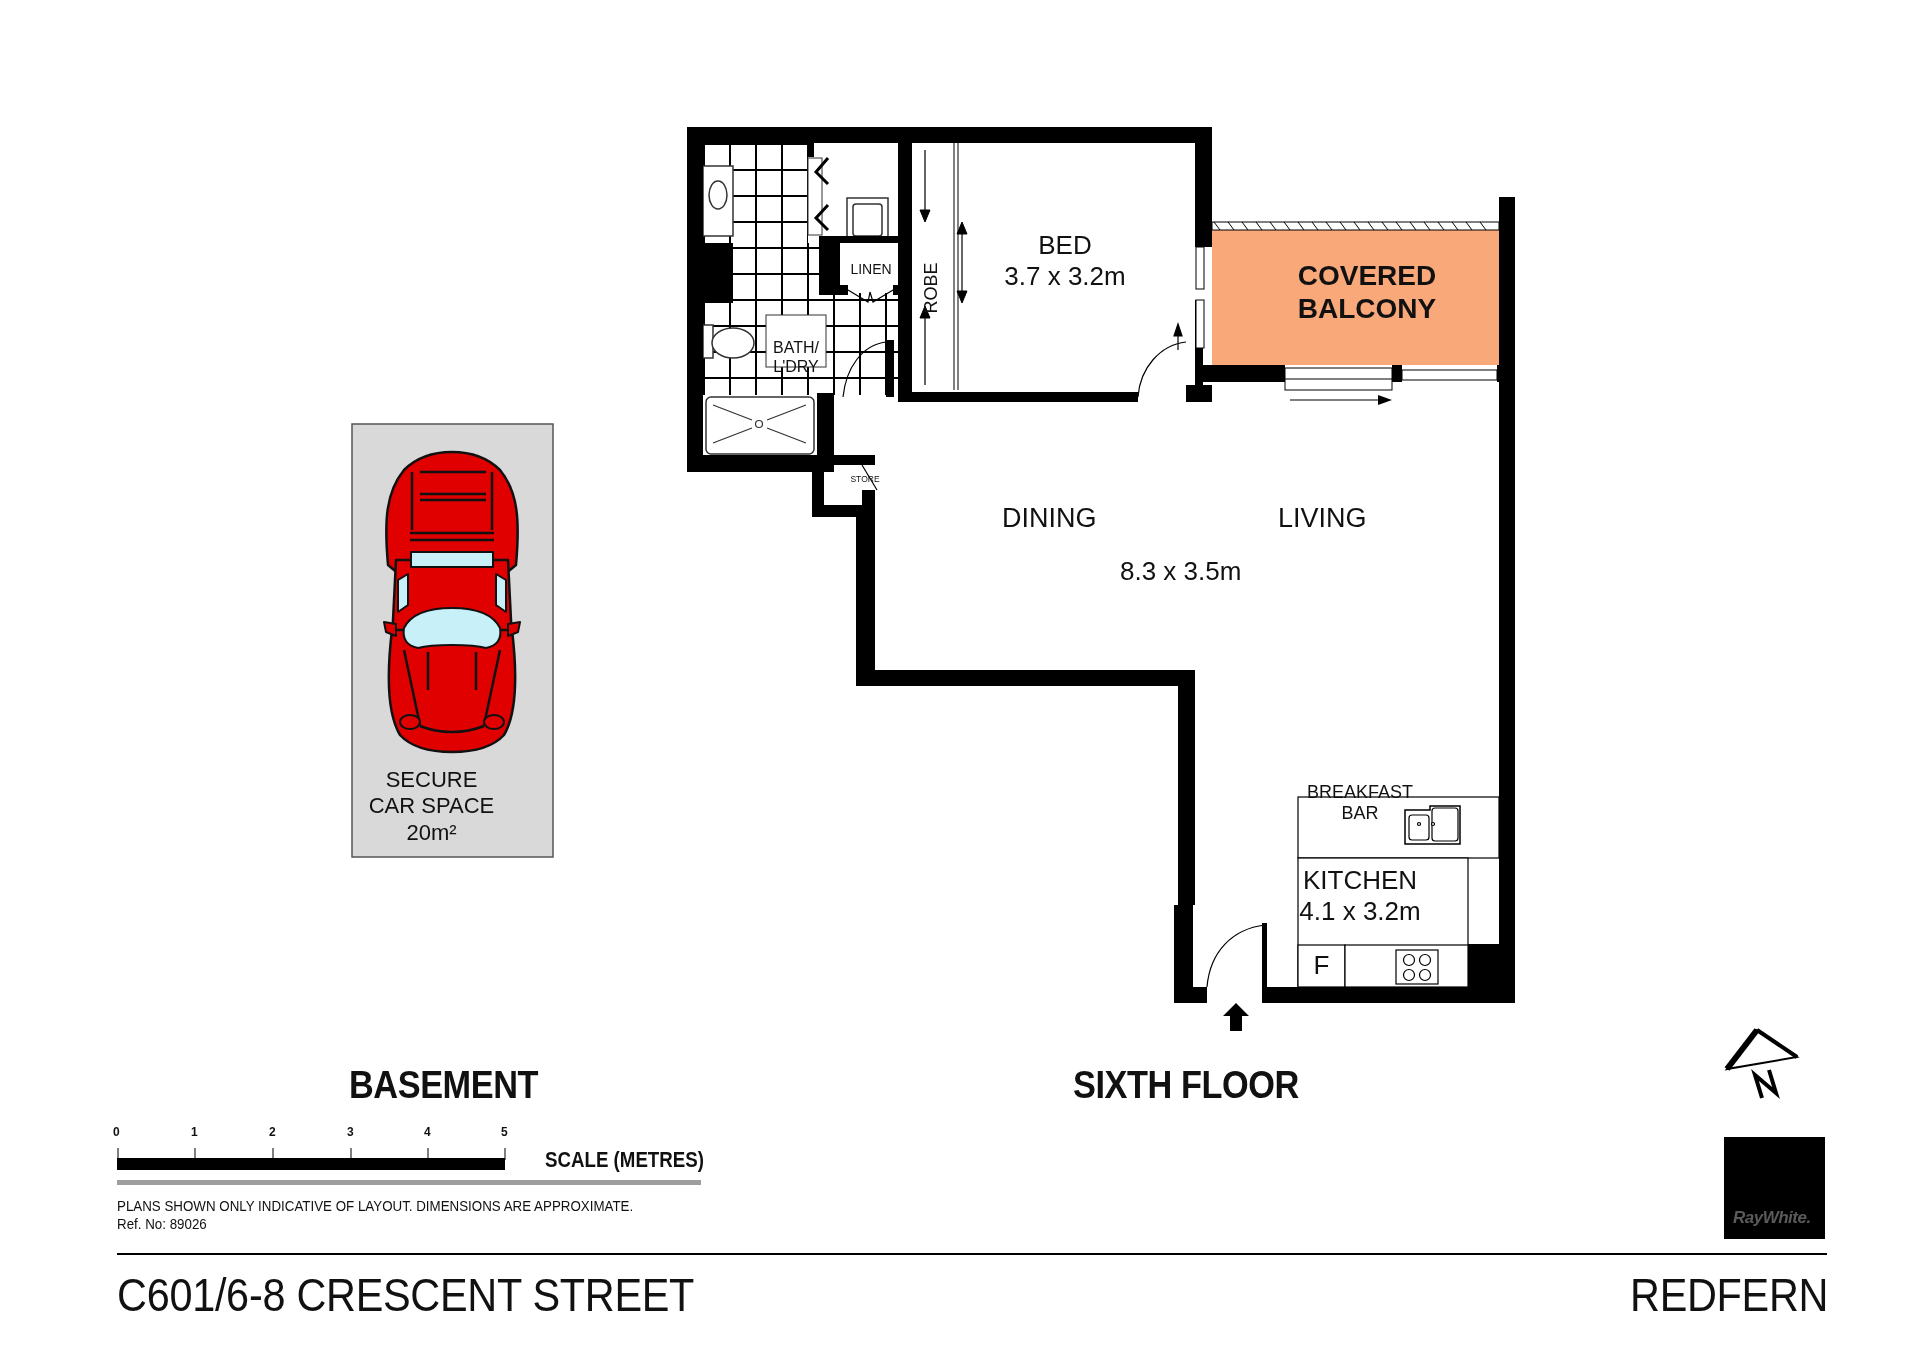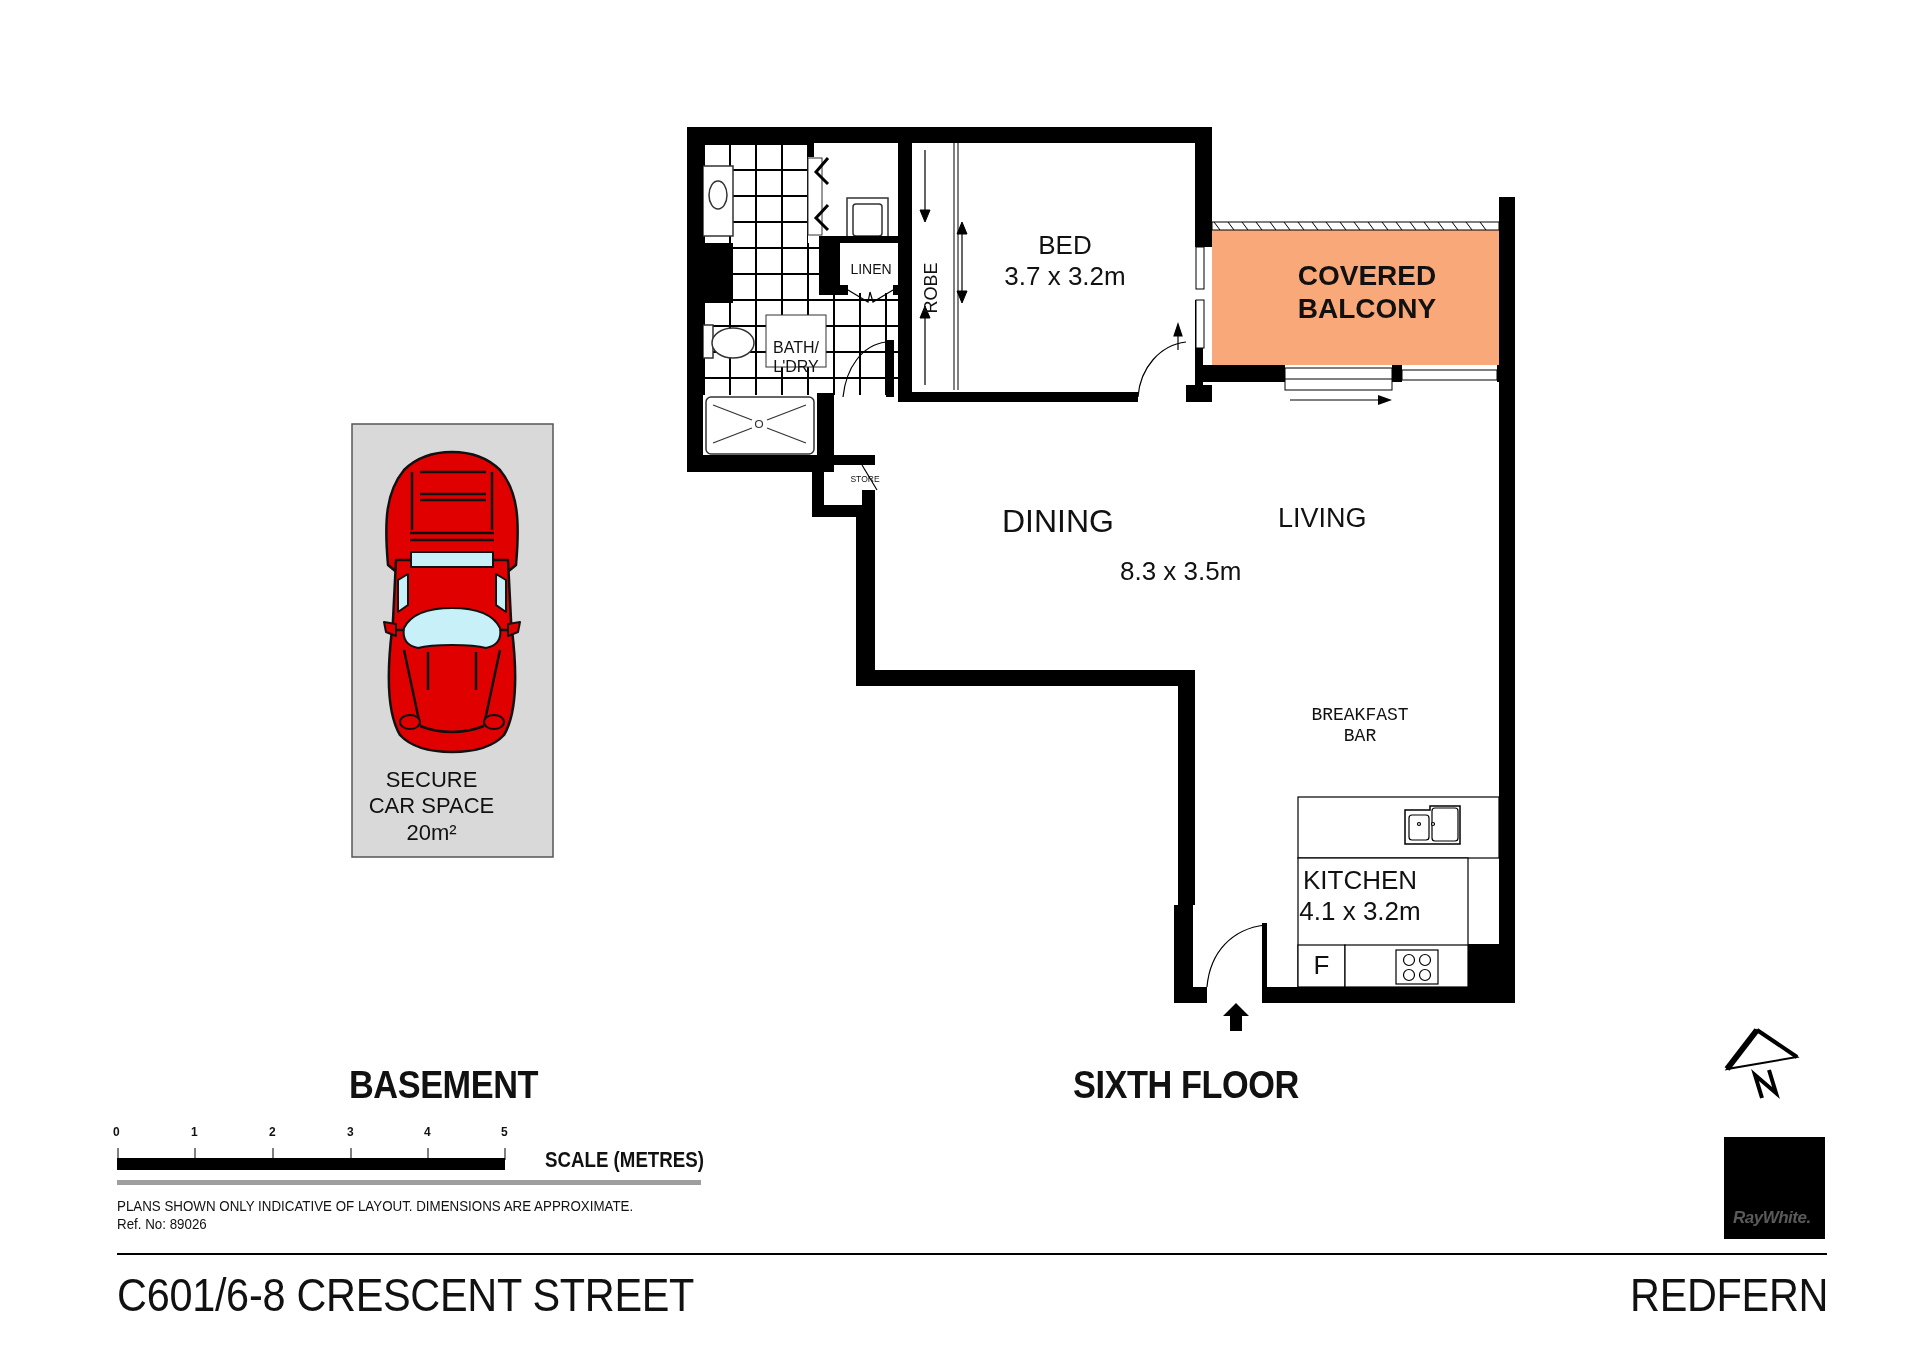--- a/index.html
+++ b/index.html
@@ -234,25 +234,25 @@
 <div class="room-label" style="left:985px; top:230px; width:160px; font-size:26px;">
   <div>BED</div>
   <div>3.7 x 3.2m</div>
 </div>
 
 <div class="room-label" style="left:1272px; top:259px; width:190px; font-size:28px;font-weight:bold;">
   <div>COVERED</div>
   <div>BALCONY</div>
 </div>
 
-<div class="room-label" style="left:1002px; top:503px; width:120px; font-size:32px; text-align:left;">DINING</div>
+<div class="room-label" style="left:1002px; top:503px; width:120px; font-size:27px; text-align:left;">DINING</div>
 <div class="room-label" style="left:1278px; top:503px; width:120px; font-size:27px; text-align:left;">LIVING</div>
 <div class="room-label" style="left:1120px; top:556px; width:160px; font-size:26px; text-align:left;">8.3 x 3.5m</div>
 
-<div class="room-label" style="left:1300px; top:705px; width:120px; font-size:18px;font-family:Liberation Mono, monospace;">
+<div class="room-label" style="left:1300px; top:782px; width:120px; font-size:18px;">
   <div>BREAKFAST</div>
   <div>BAR</div>
 </div>
 
 <div class="room-label" style="left:1295px; top:865px; width:130px; font-size:26px;">
   <div>KITCHEN</div>
   <div>4.1 x 3.2m</div>
 </div>
 <div class="room-label" style="left:1298px; top:950px; width:47px; font-size:26px;">F</div>
 

